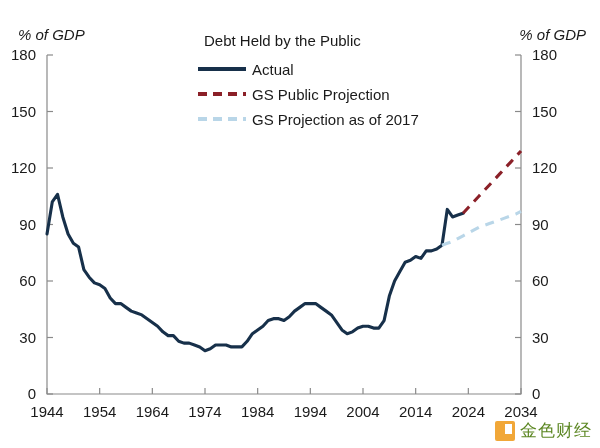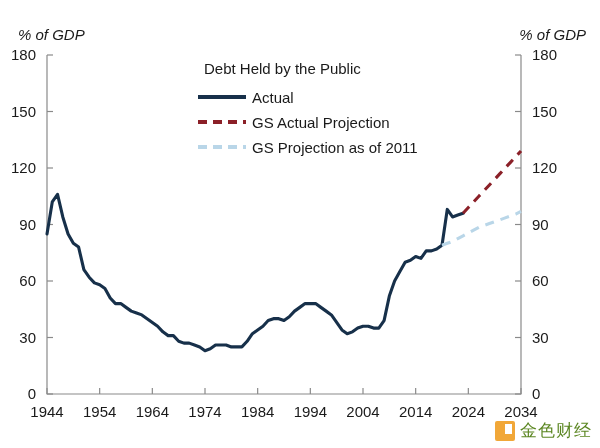--- a/index.html
+++ b/index.html
@@ -73,21 +73,21 @@
     fill: none;
     stroke: #b9d6e8;
     stroke-width: 3.1;
     stroke-linecap: butt;
     stroke-dasharray: 9 7;
   }
 
   #legend {
     position: absolute;
     left: 198px;
-    top: 60px;
+    top: 32px;
     width: 300px;
   }
   #legend-title {
     font-size: 15px;
     color: #1a1a1a;
     margin: 0 0 9px 6px;
     white-space: nowrap;
   }
   .legend-row {
     display: flex;
@@ -219,26 +219,26 @@
   <div id="legend">
     <div id="legend-title">Debt Held by the Public</div>
 
     <div class="legend-row">
       <span class="legend-swatch sw-actual"></span>
       <span class="legend-label">Actual</span>
     </div>
 
     <div class="legend-row">
       <span class="legend-swatch sw-current"></span>
-      <span class="legend-label">GS Actual Projection</span>
+      <span class="legend-label">GS Public Projection</span>
     </div>
 
     <div class="legend-row">
       <span class="legend-swatch sw-2019"></span>
-      <span class="legend-label">GS Projection as of 2011</span>
+      <span class="legend-label">GS Projection as of 2017</span>
     </div>
   </div>
 
   <div id="watermark">
     <span id="watermark-logo"></span>
     <span id="watermark-text">金色财经</span>
   </div>
 
 </div>
 

